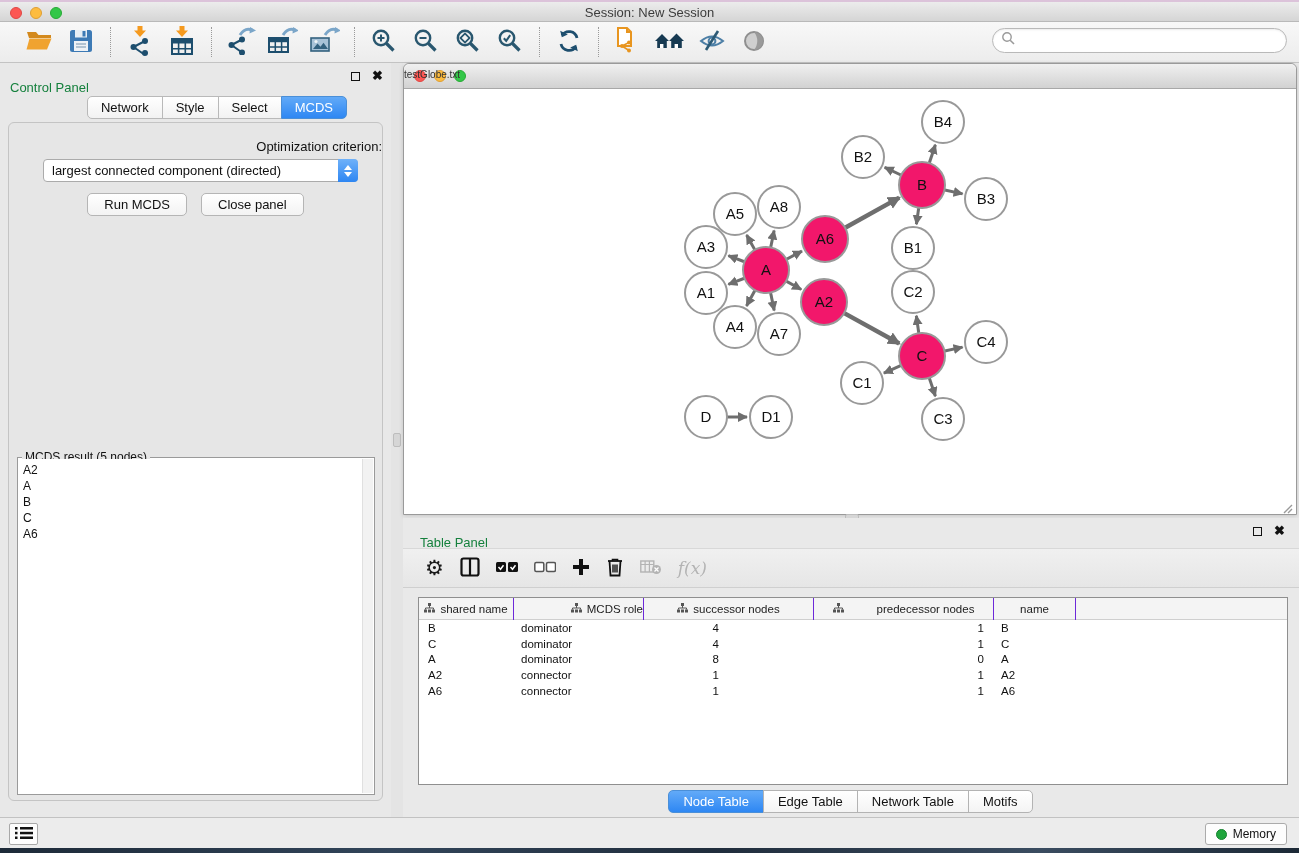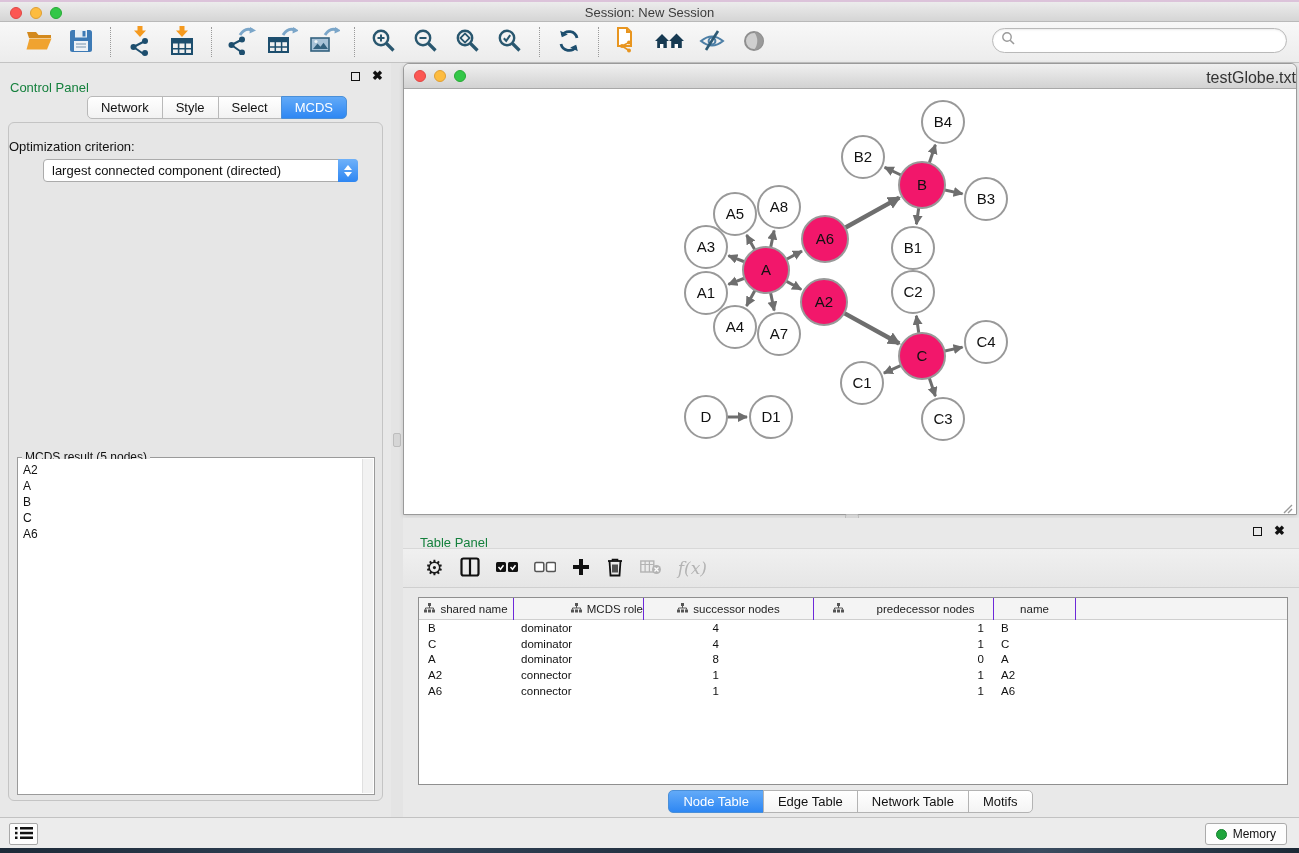--- a/index.html
+++ b/index.html
@@ -41,21 +41,21 @@
   .closex { font-size:13px; font-weight:bold; color:#111; line-height:10px; }
   .ctabs { position:absolute; left:0; right:0; top:33px; display:flex; justify-content:center;margin-left:44px; }
   .tabbtn { font-size:13px; padding:3px 13px; background:linear-gradient(#ffffff,#f2f2f2);
     border:1px solid #b9b9b9; margin-left:-1px; color:#111; cursor:pointer;
     font-family:"Liberation Sans",sans-serif; }
   .tabbtn:first-child { border-radius:5px 0 0 5px; }
   .tabbtn:last-child { border-radius:0 5px 5px 0; }
   .tabbtn.active { background:linear-gradient(#62aaf8,#2e87f3); color:#fff; border-color:#4a8fd8; }
   .cbody { position:absolute; left:8px; top:59px; width:375px; height:679px;
     background:#e6e6e6; border:1px solid #c4c4c4; border-radius:6px; }
-  .optlabel { position:absolute; left:0; right:0; top:16px; text-align:left; font-size:13px; color:#111; }
+  .optlabel { position:absolute; left:0; right:0; top:16px; text-align:right; font-size:13px; color:#111; }
   .selectbox { position:absolute; left:34px; top:36px; width:315px; height:23px; background:#fff;
     border:1px solid #ababab; border-radius:4px; display:flex; align-items:center; cursor:pointer; }
   .selectbox .val { flex:1; font-size:13px; padding-left:8px; color:#111; white-space:nowrap; }
   .stepper { width:20px; height:23px; margin-right:-1px; border-radius:0 4px 4px 0;
     background:linear-gradient(#6fb1f9,#2e86f2); display:flex; flex-direction:column;
     align-items:center; justify-content:center; gap:2px; }
   .stepper .up { width:0; height:0; border-left:4px solid transparent; border-right:4px solid transparent; border-bottom:5px solid #fff; }
   .stepper .down { width:0; height:0; border-left:4px solid transparent; border-right:4px solid transparent; border-top:5px solid #fff; }
   .btnrow { position:absolute; left:0; right:0; top:70px; display:flex; justify-content:center; gap:14px; }
   .pbtn { font-size:13px; padding:3px 16px; height:23px; background:linear-gradient(#ffffff,#f3f3f3);
@@ -77,21 +77,21 @@
   .hsplit-handle { position:absolute; left:845px; top:514px; width:14px; height:7px;
     background:#d6d6d6; border:1px solid #bdbdbd; border-radius:2px; }
 
   
   .netwin { position:absolute; left:403px; top:63px; width:894px; height:452px;
     border:1px solid #9a9a9a; border-radius:6px 6px 0 0; background:#fff;
     box-shadow:0 1px 4px rgba(0,0,0,.15); }
   .net-title { position:absolute; left:0; top:0; right:0; height:25px;
     background:linear-gradient(#f0f0f0,#d2d2d2); border-bottom:1px solid #a8a8a8;
     border-radius:6px 6px 0 0; }
-  .net-title .title { position:absolute; left:0; right:0; top:5px; text-align:right; font-size:16px; color:#333; }
+  .net-title .title { position:absolute; left:0; right:0; top:5px; text-align:left; font-size:10px; color:#333; }
   .canvas { position:absolute; left:1px; top:25px; width:890px; height:425px; background:#fff; }
   .grip { position:absolute; right:2px; bottom:2px; width:12px; height:12px; }
 
   
   .tpanel { position:absolute; left:403px; top:518px; width:896px; height:299px; background:#e9e9e9; }
   .ttoolbar { position:absolute; left:0; top:30px; width:100%; height:40px;
     background:linear-gradient(#f0f0f0,#e6e6e6); border-top:1px solid #d8d8d8;
     border-bottom:1px solid #cfcfcf; display:flex; align-items:center; gap:16px; padding-left:22px; }
   .ticon { background:none; border:none; cursor:pointer; display:flex; align-items:center;
     justify-content:center; height:30px; }
@@ -322,20 +322,24 @@
         <button class="tabbtn active">MCDS</button>
       </div>
     <div class="cbody">
       <div class="optlabel">Optimization criterion:</div>
       <div class="selectbox">
         <span class="val">largest connected component (directed)</span>
         <span class="stepper">
             <span class="up"></span>
             <span class="down"></span>
           </span>
+      </div>
+      <div class="btnrow">
+        <button class="pbtn">Run MCDS</button>
+        <button class="pbtn">Close panel</button>
       </div>
       <div class="resultbox">
         <div class="resultlegend">MCDS result (5 nodes)</div>
         <div class="resultlist" id="resultlist">
             <div>A2</div>
             <div>A</div>
             <div>B</div>
             <div>C</div>
             <div>A6</div>
           </div>

